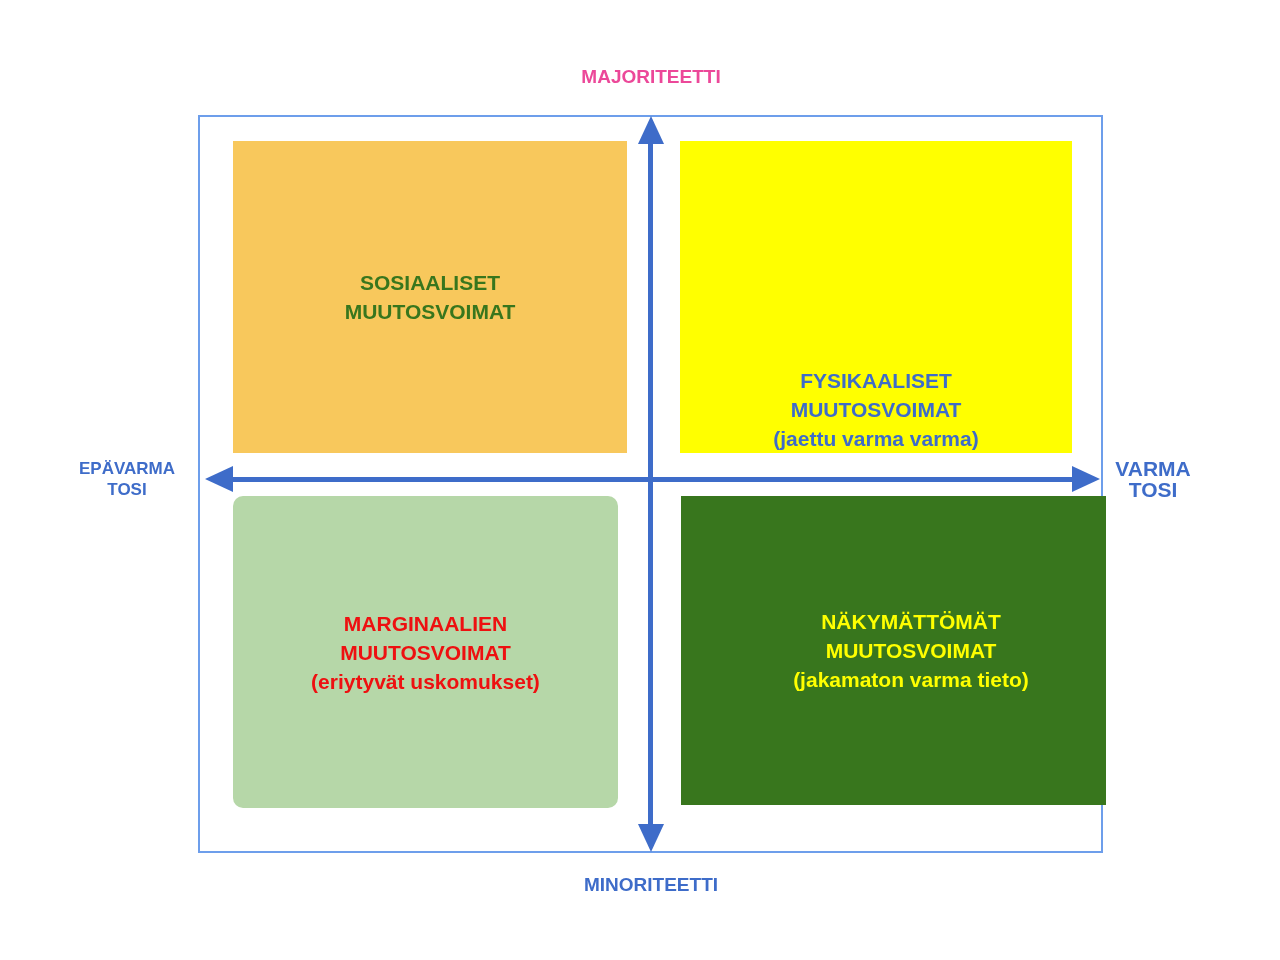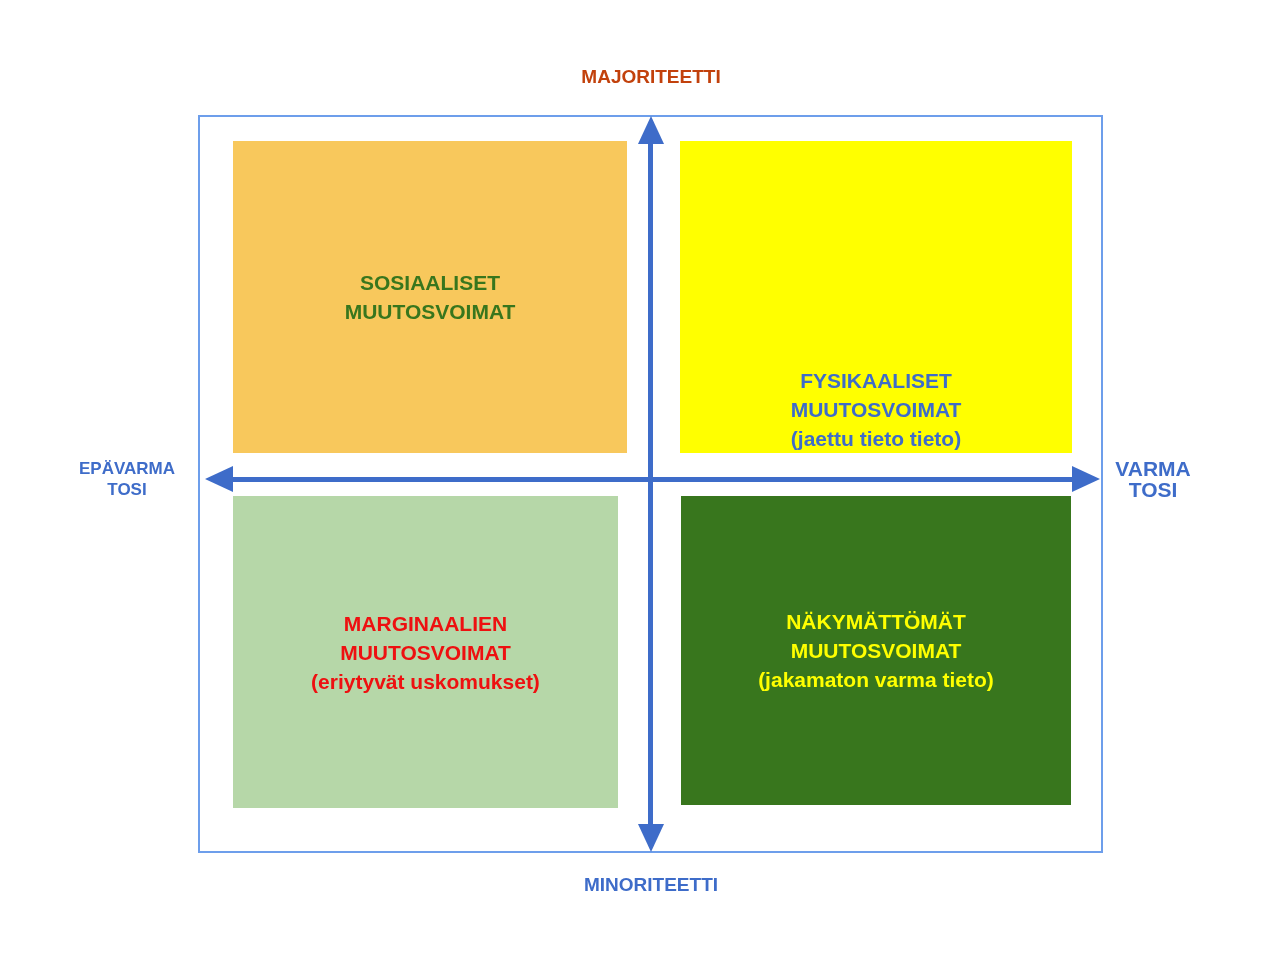--- a/index.html
+++ b/index.html
@@ -64,44 +64,44 @@
   <div class="frame" style="border-color: rgb(109, 158, 235);"></div>
 
   <div class="quad tl" style="background-color: rgb(248, 200, 92); color: rgb(56, 118, 29);">
     <span>SOSIAALISET</span>
     <span>MUUTOSVOIMAT</span>
   </div>
 
   <div class="quad tr" style="background-color: rgb(255, 255, 0); color: rgb(62, 108, 201);">
     <span>FYSIKAALISET</span>
     <span>MUUTOSVOIMAT</span>
-    <span>(jaettu tieto tieto)</span>
+    <span>(jaettu varma varma)</span>
   </div>
 
-  <div class="quad bl" style="background-color: rgb(182, 215, 168); color: rgb(238, 16, 16);">
+  <div class="quad bl" style="background-color: rgb(182, 215, 168); color: rgb(238, 16, 16); border-radius: 10px;">
     <span>MARGINAALIEN</span>
     <span>MUUTOSVOIMAT</span>
     <span>(eriytyvät uskomukset)</span>
   </div>
 
-  <div class="quad br" style="background-color: rgb(56, 118, 29); color: rgb(255, 255, 0);">
+  <div class="quad br" style="background-color: rgb(56, 118, 29); color: rgb(255, 255, 0); padding-left: 35px;">
     <span>NÄKYMÄTTÖMÄT</span>
     <span>MUUTOSVOIMAT</span>
     <span>(jakamaton varma tieto)</span>
   </div>
 
   <div class="axis-v" style="background-color: rgb(62, 108, 201);"></div>
   <div class="axis-h" style="background-color: rgb(62, 108, 201);"></div>
 
   <div class="arrow up" style="border-bottom-color: rgb(62, 108, 201);"></div>
   <div class="arrow down" style="border-top-color: rgb(62, 108, 201);"></div>
   <div class="arrow left" style="border-right-color: rgb(62, 108, 201);"></div>
   <div class="arrow right" style="border-left-color: rgb(62, 108, 201);"></div>
 
-  <div class="axis-label top" style="color: #c2410c;">MAJORITEETTI</div>
+  <div class="axis-label top" style="color: #ec4899;">MAJORITEETTI</div>
 
   <div class="axis-label bottom" style="color: rgb(62, 108, 201);">MINORITEETTI</div>
 
   <div class="axis-label left" style="color: rgb(62, 108, 201);">
     <span class="line">EPÄVARMA</span>
     <span class="line">TOSI</span>
   </div>
 
   <div class="axis-label right" style="color: rgb(62, 108, 201);">
     <span class="line">VARMA</span>

